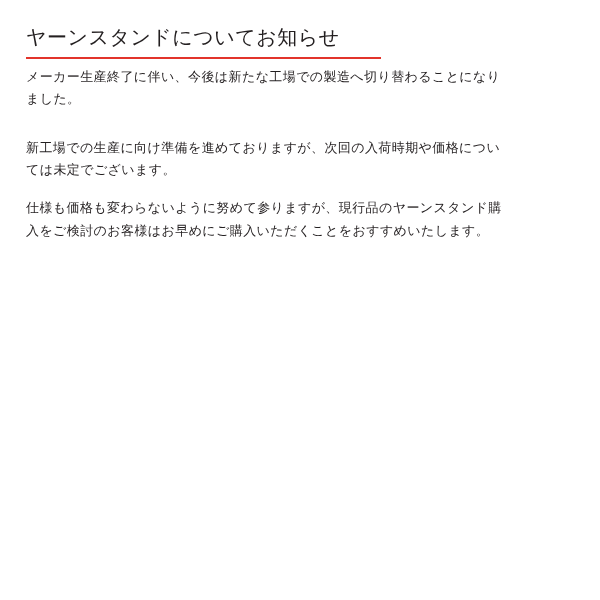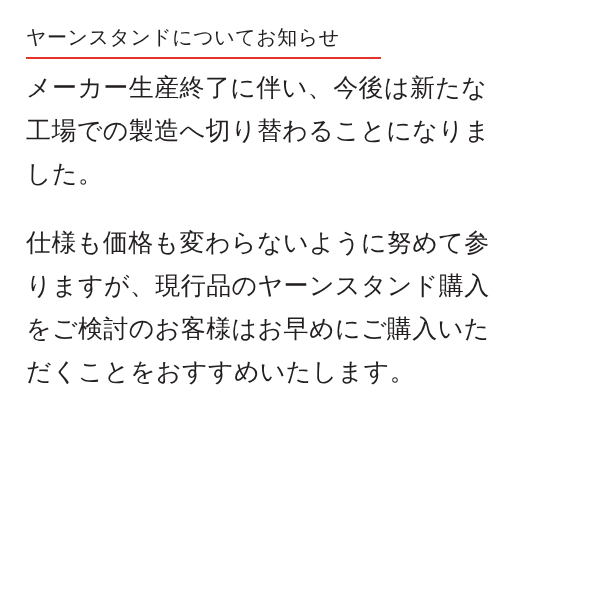--- a/index.html
+++ b/index.html
@@ -31,45 +31,46 @@
     position: relative;
     white-space: nowrap;
   }
   .title-rule {
     height: 2px;
     background: #e2342b;
     width: 355px;
     margin: 2px 0 7px 0;
   }
   .para {
-    font-size: 25px;
+    font-size: 13px;
     line-height: 1.72;
     letter-spacing: 0.4px;
     margin: 0;
     text-align: left;
   }
   .para + .para {
-    margin-top: 0;
+    margin-top: 16px;
   }
   .gap {
     height: 26px;
   }
 </style>
 </head>
 <body>
 
 <div class="page">
 
   <div class="notice-title">ヤーンスタンドについてお知らせ</div>
 
   <div class="title-rule"></div>
 
   <p class="para">メーカー生産終了に伴い、今後は新たな工場での製造へ切り替わることになりました。</p>
 
   <div class="gap"></div>
 
+  <p class="para">新工場での生産に向け準備を進めておりますが、次回の入荷時期や価格については未定でございます。</p>
 
   <p class="para">仕様も価格も変わらないように努めて参りますが、現行品のヤーンスタンド購入をご検討のお客様はお早めにご購入いただくことをおすすめいたします。</p>
 
   <div class="gap"></div>
 
 
 </div>
 
 </body></html>

